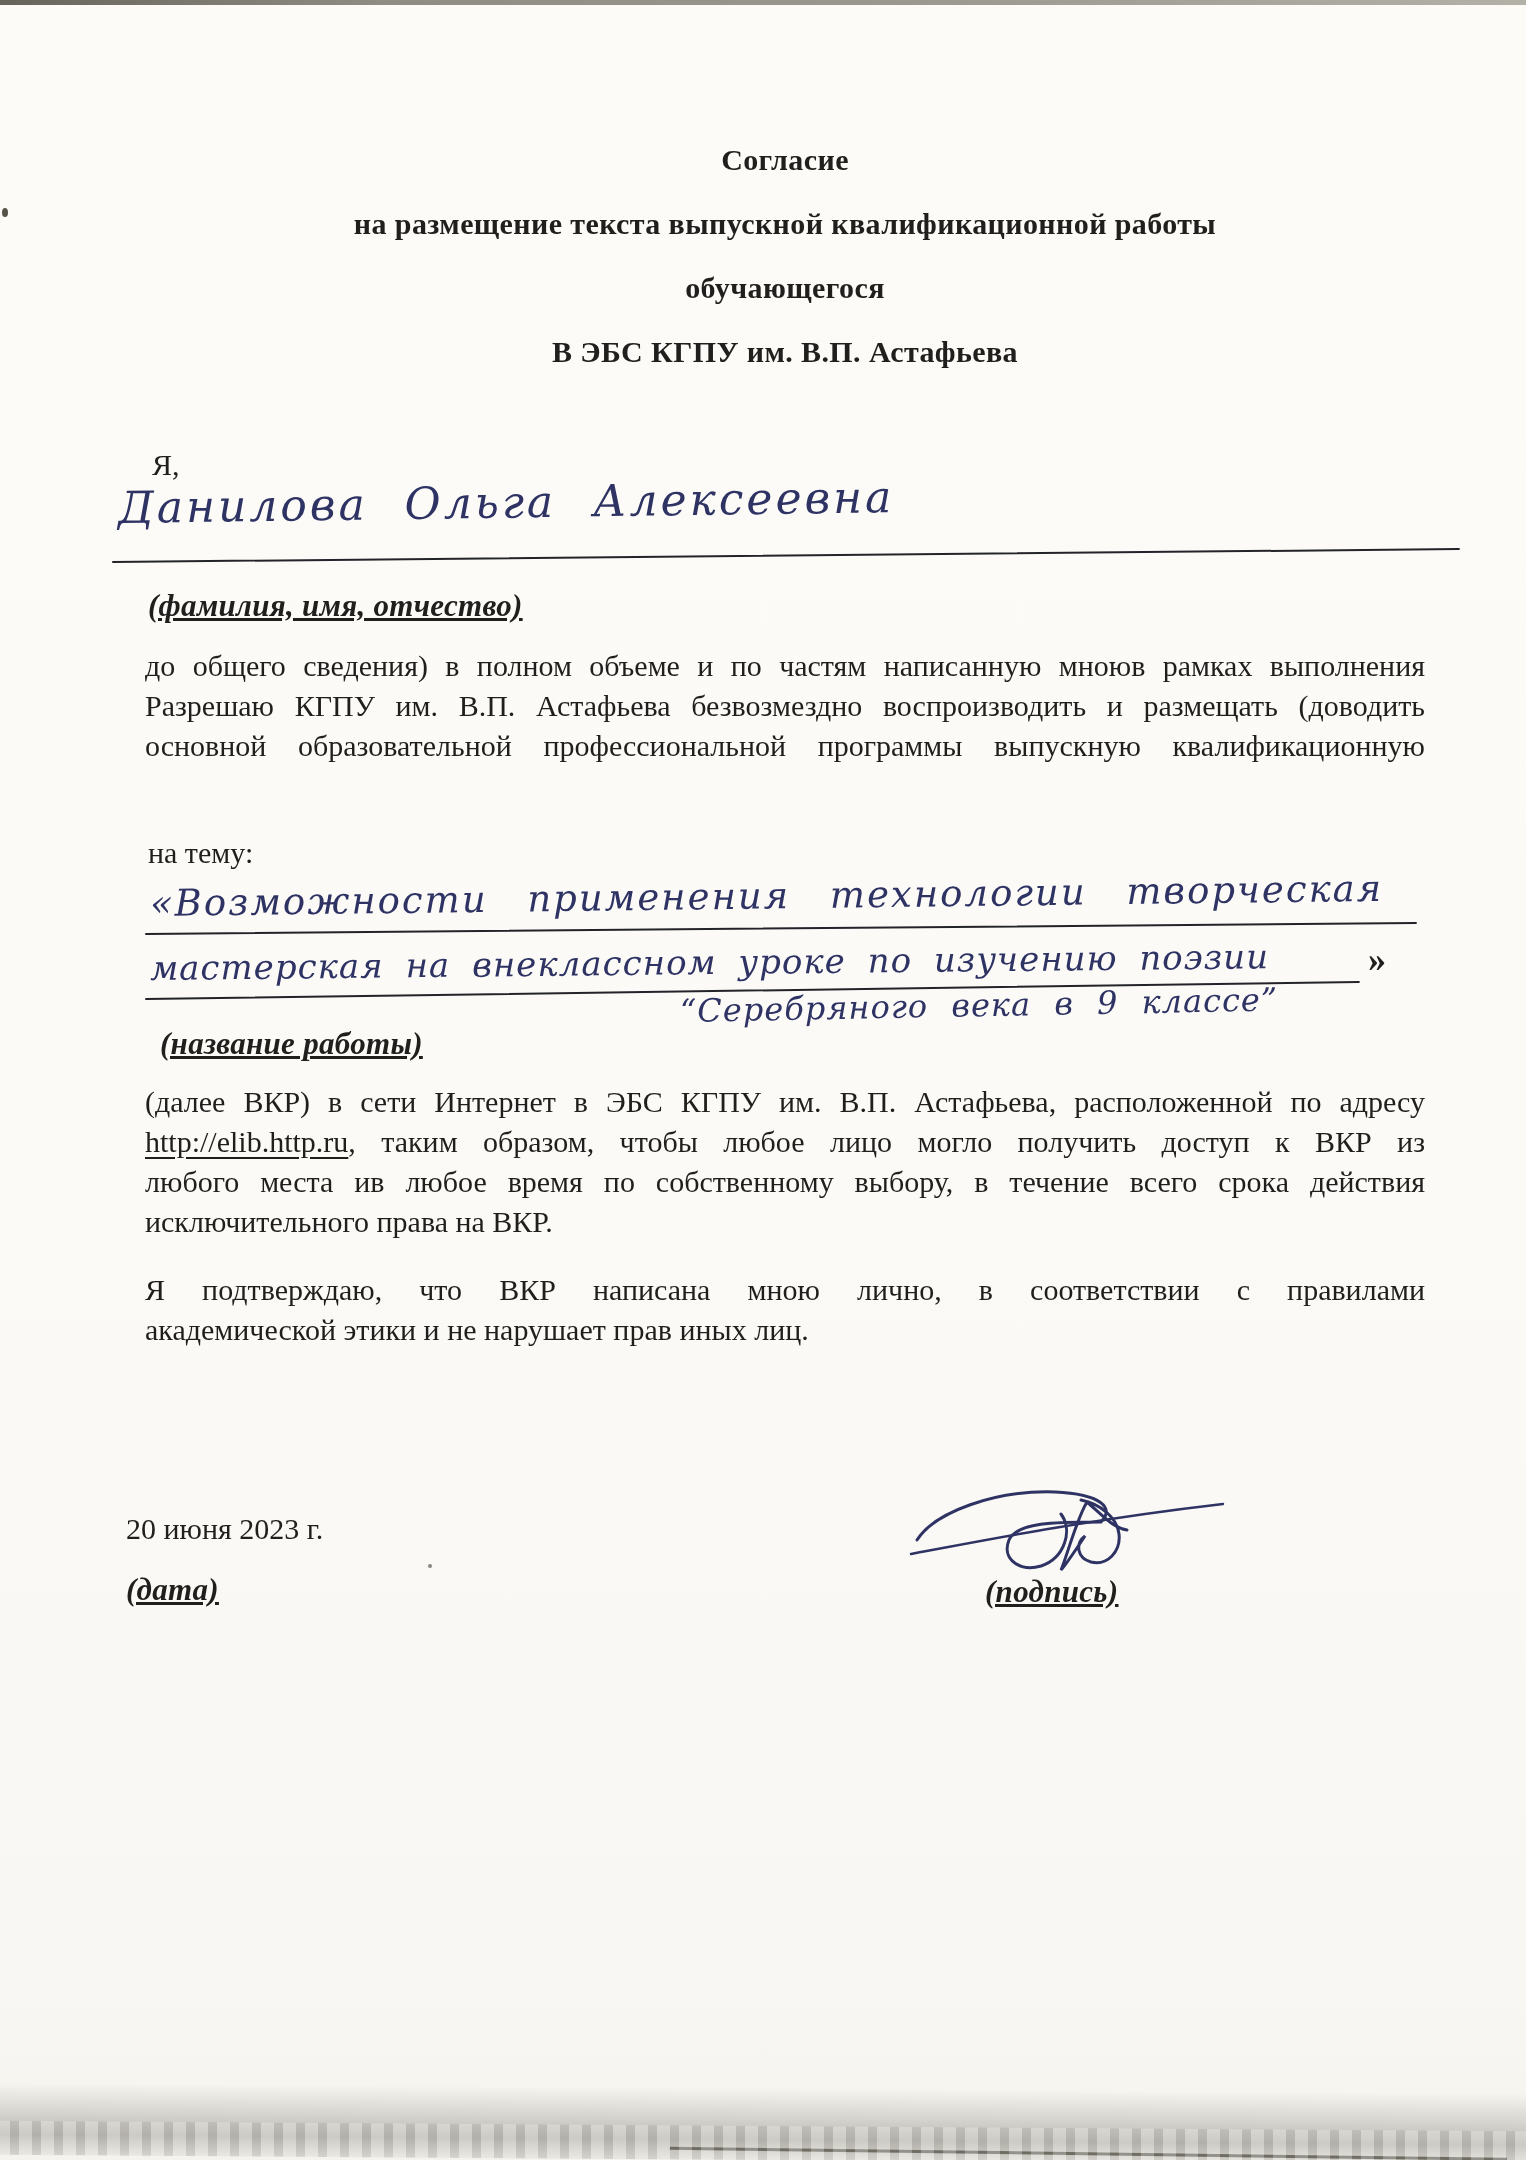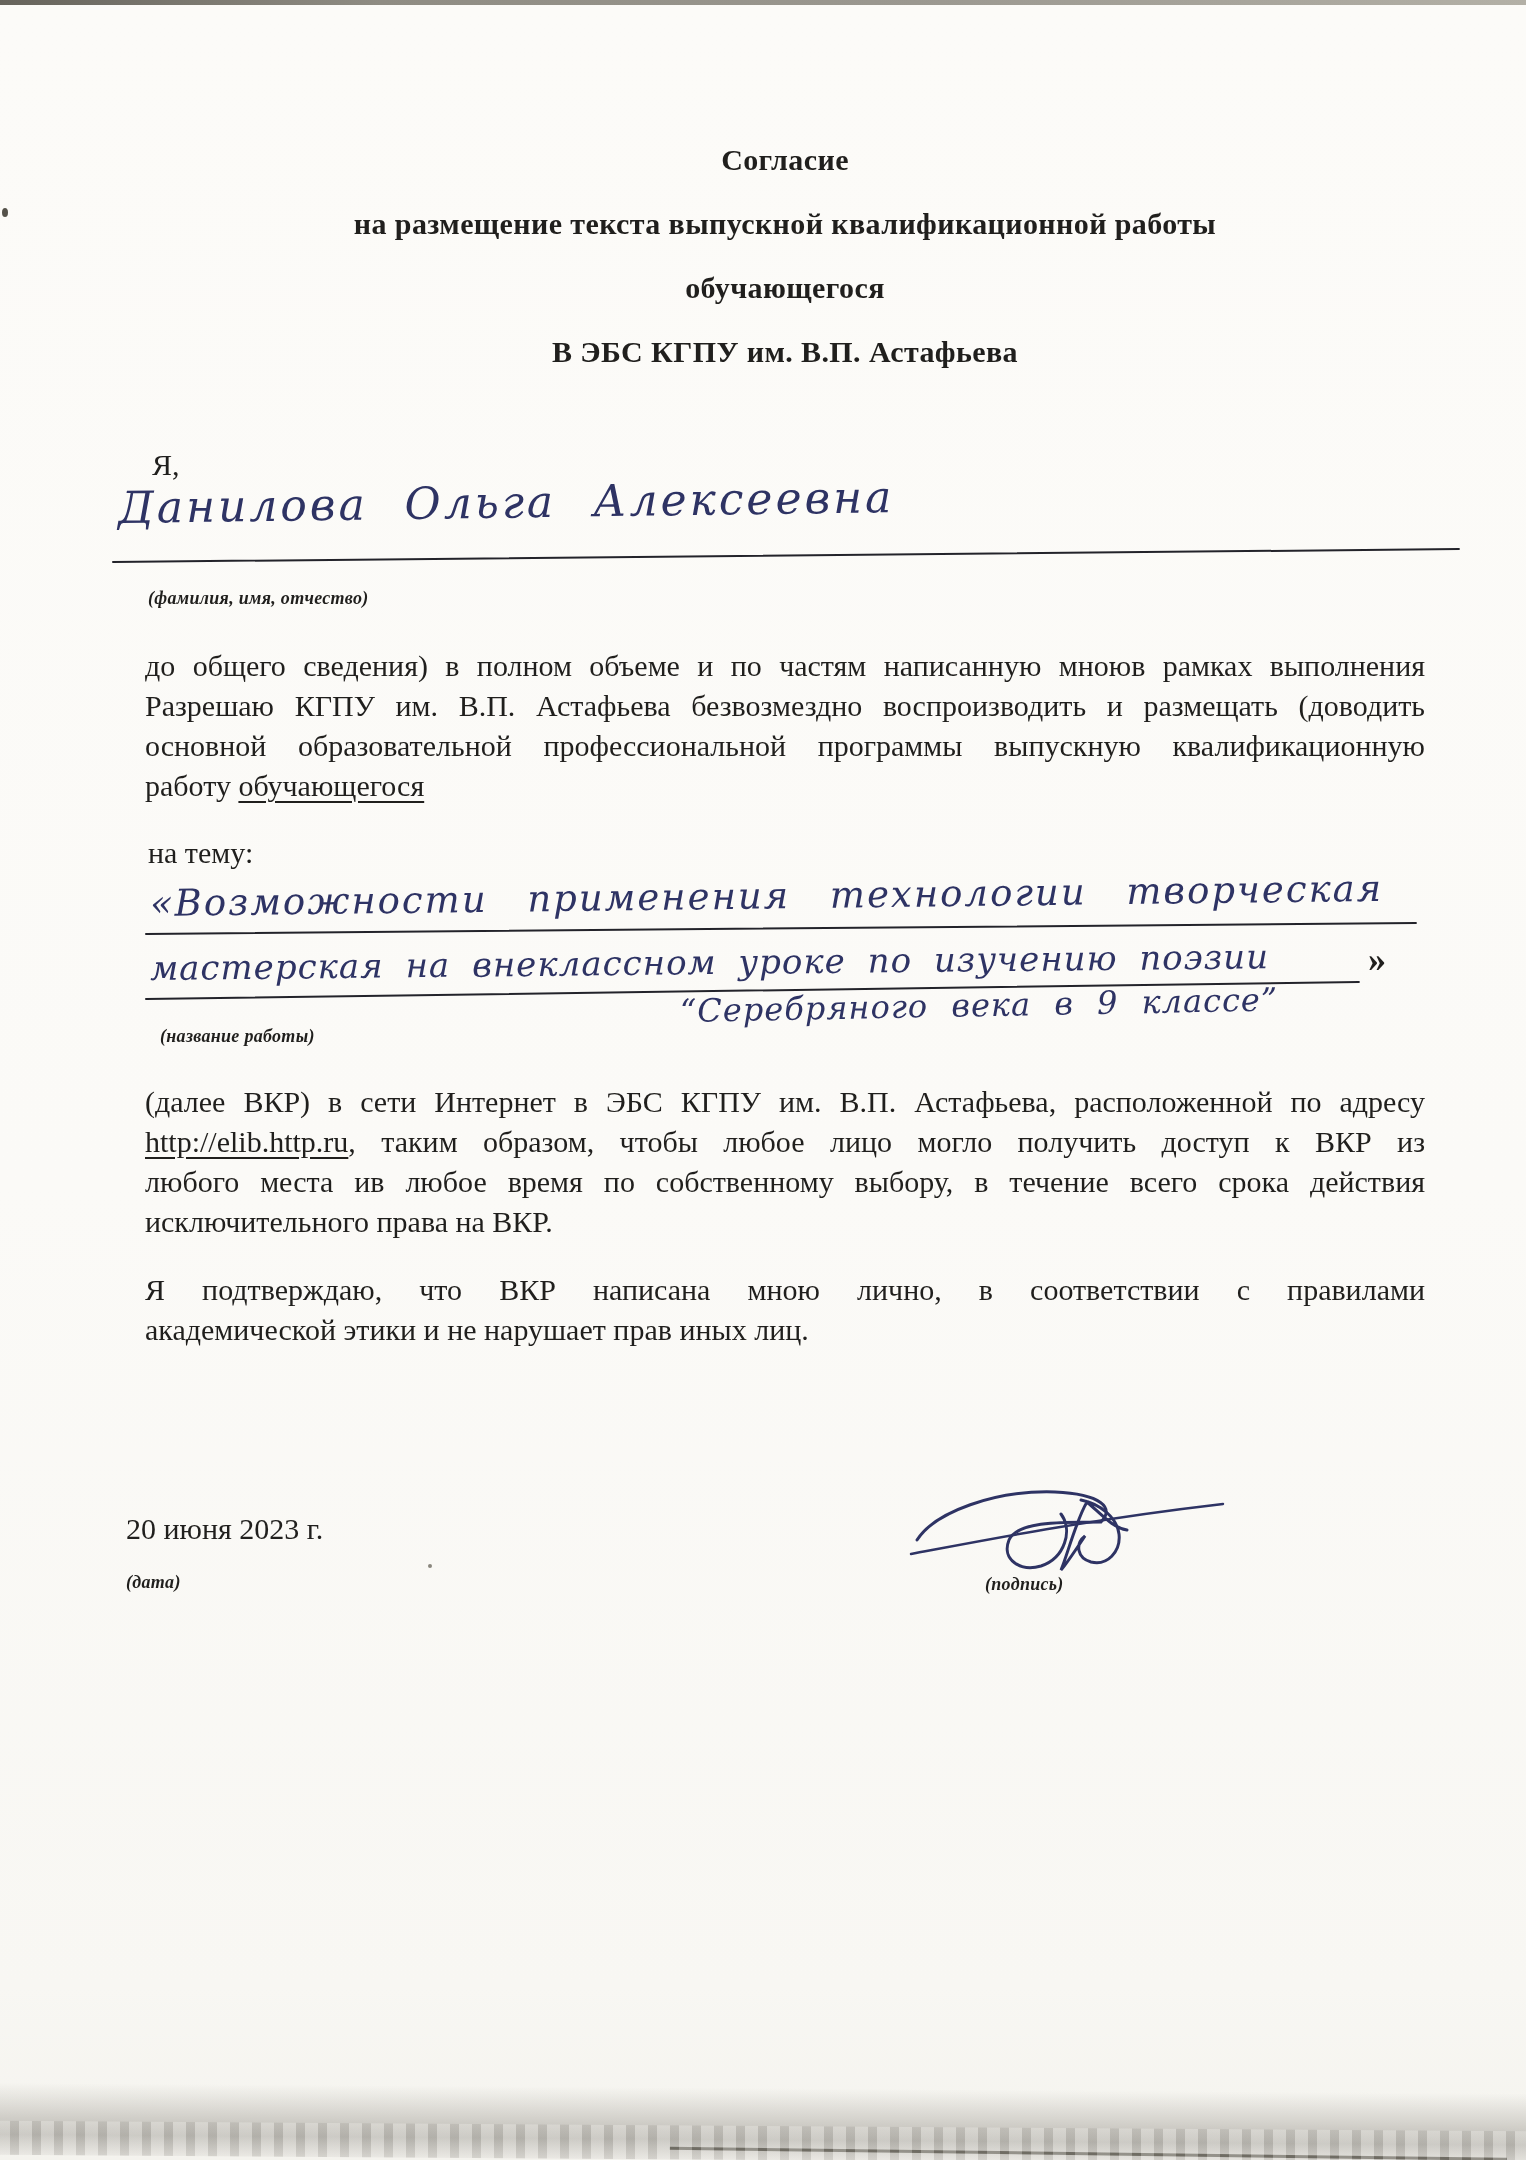--- a/index.html
+++ b/index.html
@@ -26,21 +26,21 @@
   .speck2{left:428px;top:1564px;width:4px;height:4px;border-radius:50%;background:#8a877e;}
 
   
   .title-block{left:145px;top:128px;width:1280px;text-align:center;
     font-weight:700;font-size:30px;line-height:64px;letter-spacing:.4px;}
   .print{font-size:30px;}
   .para{width:1280px;font-size:30px;line-height:40px;text-align:justify;}
   .jline{display:block;text-align:justify;text-align-last:justify;}
   .nline{display:block;}
   .uword{text-decoration:underline;text-underline-offset:5px;text-decoration-thickness:2px;}
-  .caption{font-size:18px;font-weight:700;font-style:italic;letter-spacing:.3px;}
+  .caption{font-size:31px;font-weight:700;font-style:italic;letter-spacing:.3px;text-decoration:underline;}
   .guillemet{font-size:36px;font-weight:700;}
 
   
   .hw{font-family:"DejaVu Serif", serif;font-style:italic;white-space:nowrap;}
   .hw-name{left:118px;top:482px;font-size:44px;letter-spacing:3px;word-spacing:20px;transform:rotate(-.8deg);transform-origin:left center;}
   .hw-theme1{left:150px;top:882px;font-size:37px;letter-spacing:2px;word-spacing:26px;transform:rotate(-.7deg);transform-origin:left center;}
   .hw-theme2{left:150px;top:948px;font-size:34px;letter-spacing:1px;word-spacing:10px;transform:rotate(-.6deg);transform-origin:left center;}
   .hw-insert{left:680px;top:992px;font-size:32px;letter-spacing:1px;word-spacing:12px;transform:rotate(-1.1deg);transform-origin:left center;}
 
   
@@ -69,21 +69,20 @@
 
   <div class="abs print" style="left:152px;top:448px;">Я,</div>
   <div class="abs hw hw-name" style="color: rgb(46, 51, 100);">Данилова Ольга Алексеевна</div>
   <div class="inkline rule-name"></div>
   <div class="abs caption" style="left:148px;top:588px;">(фамилия, имя, отчество)</div>
 
   <div class="abs para" style="left:145px;top:646px;">
     <span class="jline">до общего сведения) в полном объеме и по частям написанную мноюв  рамках выполнения</span>
     <span class="jline">Разрешаю КГПУ им. В.П. Астафьева безвозмездно воспроизводить и размещать (доводить</span>
     <span class="jline">основной образовательной профессиональной программы выпускную квалификационную</span>
-    <span class="nline"><span>работу </span><span class="uword">обучающегося</span></span>
   </div>
 
   <div class="abs print" style="left:148px;top:836px;">на тему:</div>
   <div class="abs hw hw-theme1" style="color: rgb(46, 51, 100);">«Возможности применения технологии творческая</div>
   <div class="inkline rule-theme1"></div>
   <div class="abs hw hw-theme2" style="color: rgb(46, 51, 100);">мастерская на внеклассном уроке по изучению поэзии</div>
   <div class="inkline rule-theme2"></div>
   <div class="abs guillemet" style="left:1368px;top:938px;">»</div>
   <div class="abs hw hw-insert" style="color: rgb(46, 51, 100);">“Серебряного века  в 9 классе”</div>
   <div class="abs caption" style="left:148px;top:1026px;margin-left:12px;">(название работы)</div>

